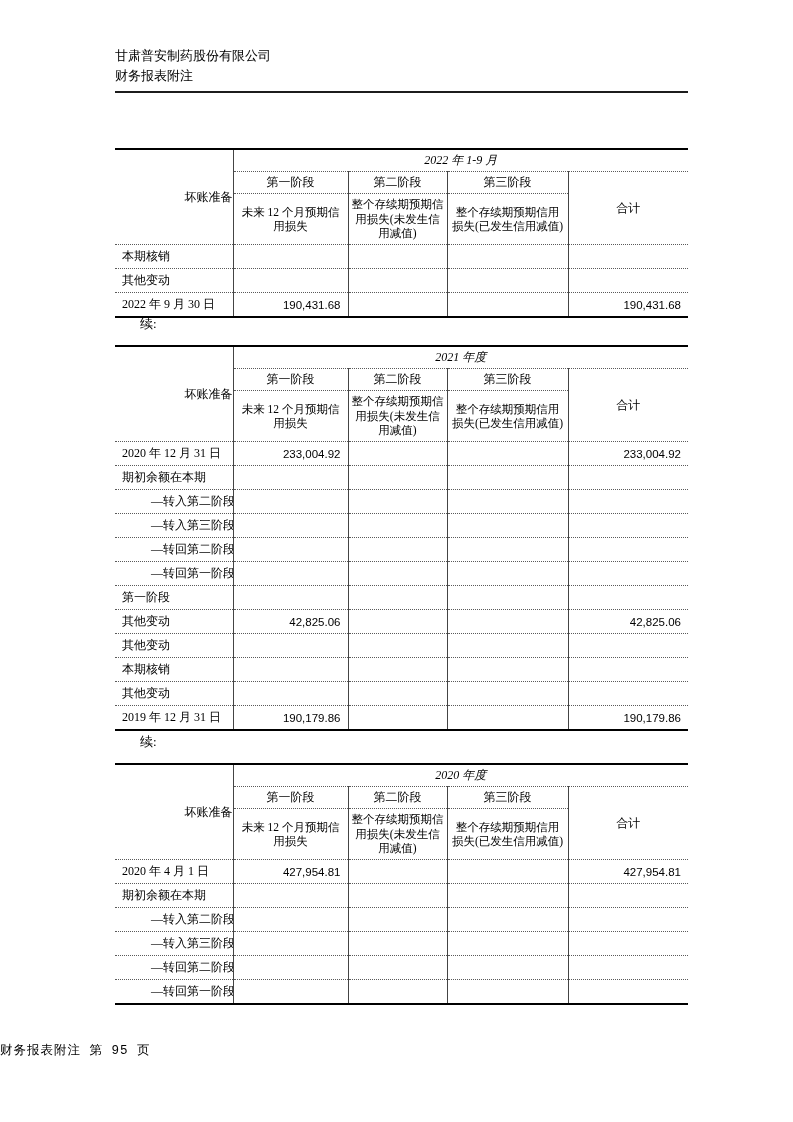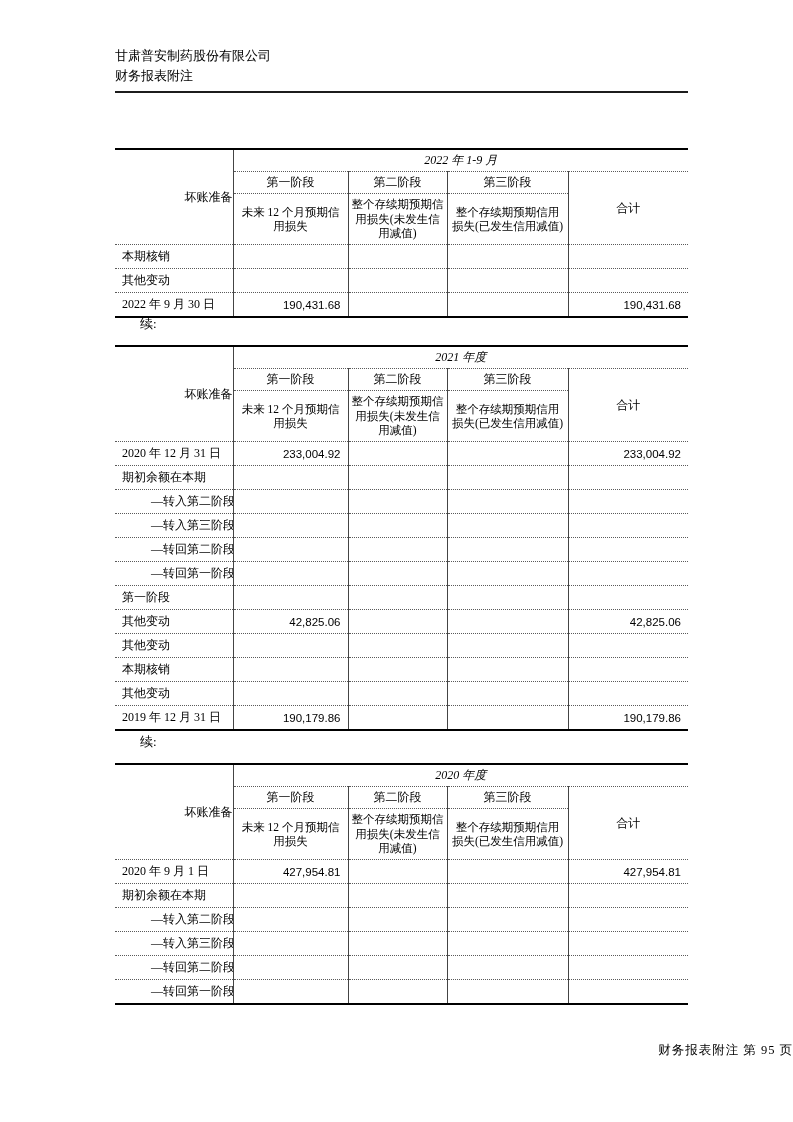--- a/index.html
+++ b/index.html
@@ -12,22 +12,22 @@
     position:absolute;left:115px;top:46px;width:573px;
     font-size:13px;line-height:20px;
     border-bottom:2px solid #1c1c1c;padding-bottom:5px;
   }
   .doc-header div{white-space:nowrap;}
   
   .continuation{position:absolute;left:140px;font-size:13px;}
   .cont-1{top:315px;}
   .cont-2{top:733px;}
   .page-footer{
-    position:absolute;top:1042px;left:0;width:793px;text-align:right;
-    font-size:12.5px;letter-spacing:1px;
+    position:absolute;top:1042px;left:0;width:793px;text-align:left;
+    font-size:12.5px;letter-spacing:1px;font-family:Liberation Mono, monospace;
   }
   
   .tbl-wrap{position:absolute;left:115px;width:573px;}
   .tbl-0{top:148px;}
   .tbl-1{top:345px;}
   .tbl-2{top:763px;}
   table.fin-table{
     border-collapse:collapse;table-layout:fixed;width:573px;
     border-top:2px solid #000;border-bottom:2px solid #000;
     font-family:"Liberation Serif","DejaVu Serif",serif;
@@ -260,21 +260,21 @@
             <th class="total v-line" rowspan="2">合计</th>
           </tr>
           <tr>
             <th class="desc v-line">未来 12 个月预期信用损失</th>
             <th class="desc v-line">整个存续期预期信用损失(未发生信用减值)</th>
             <th class="desc v-line">整个存续期预期信用损失(已发生信用减值)</th>
           </tr>
         </thead>
         <tbody>
           <tr>
-            <td class="rlabel">2020 年 9 月 1 日</td>
+            <td class="rlabel">2020 年 4 月 1 日</td>
             <td class="val v-line">427,954.81</td>
             <td class="val v-line"></td>
             <td class="val v-line"></td>
             <td class="val v-line">427,954.81</td>
           </tr>
           <tr>
             <td class="rlabel">期初余额在本期</td>
             <td class="val v-line"></td>
             <td class="val v-line"></td>
             <td class="val v-line"></td>

